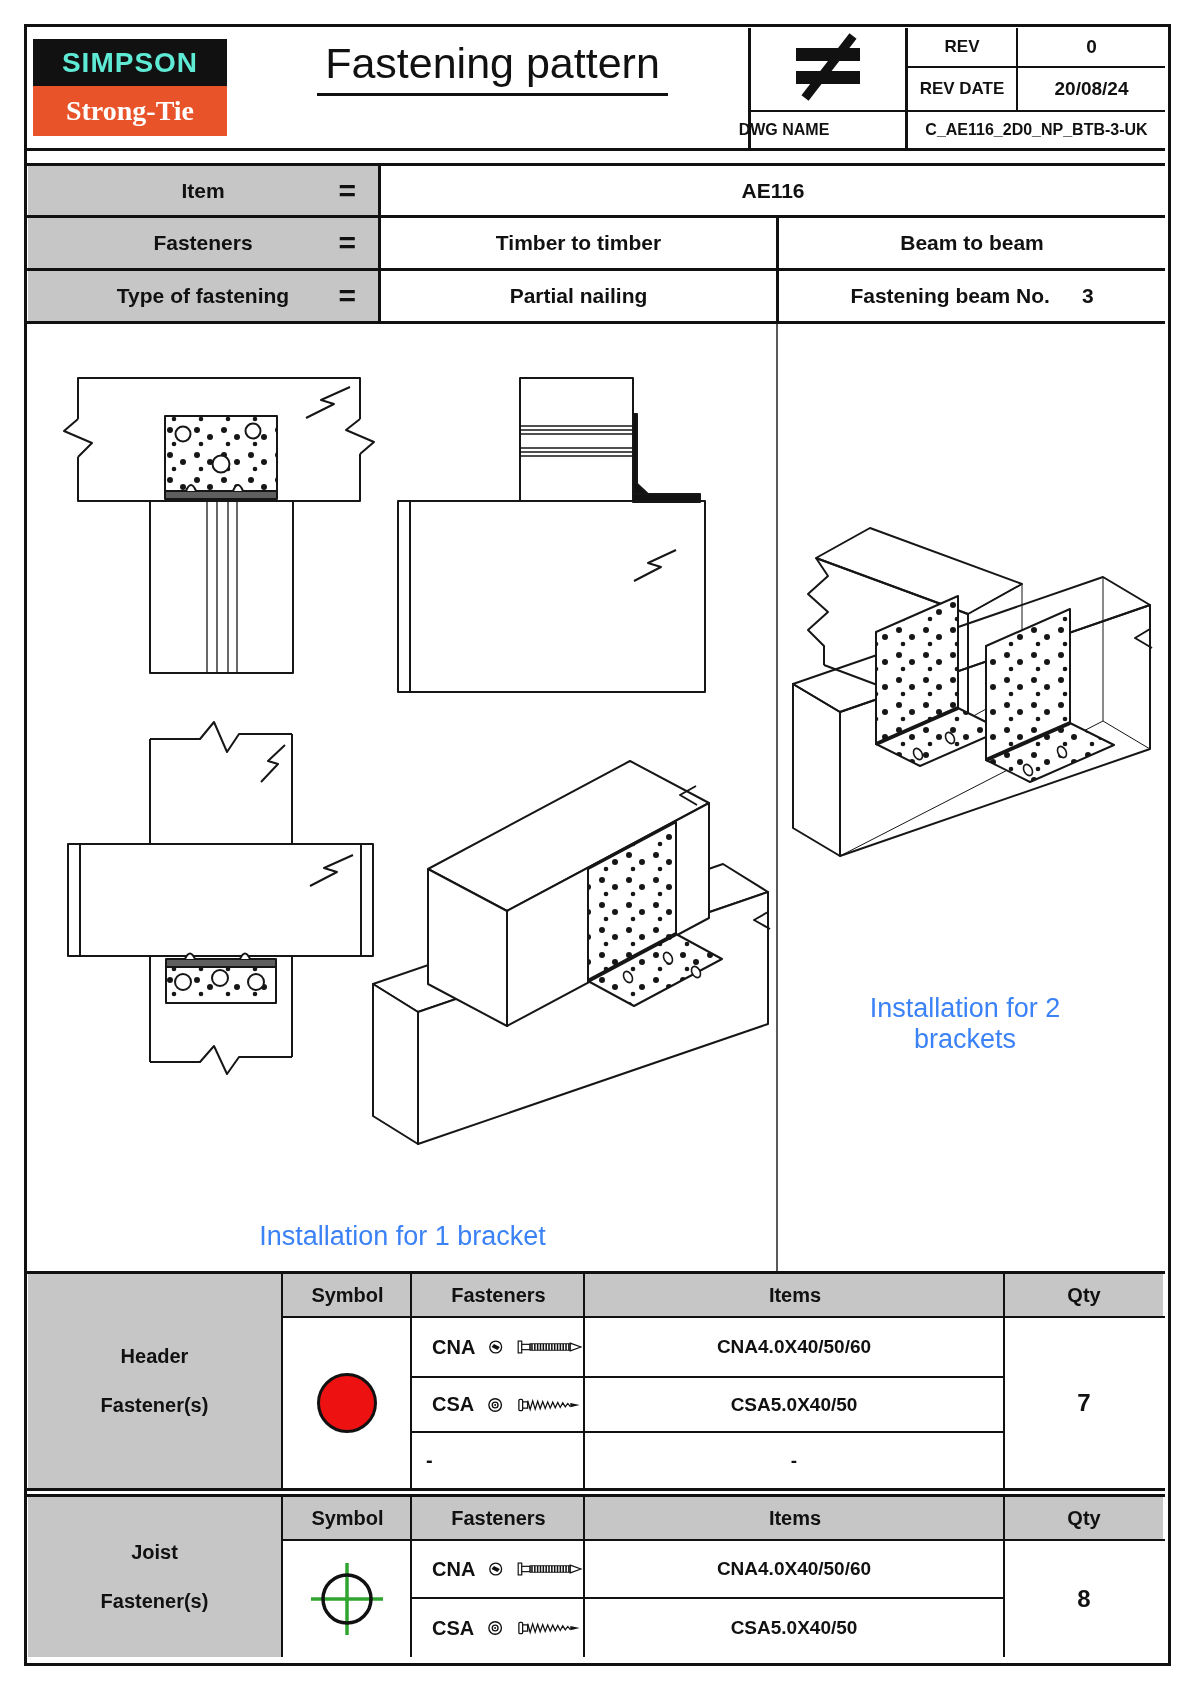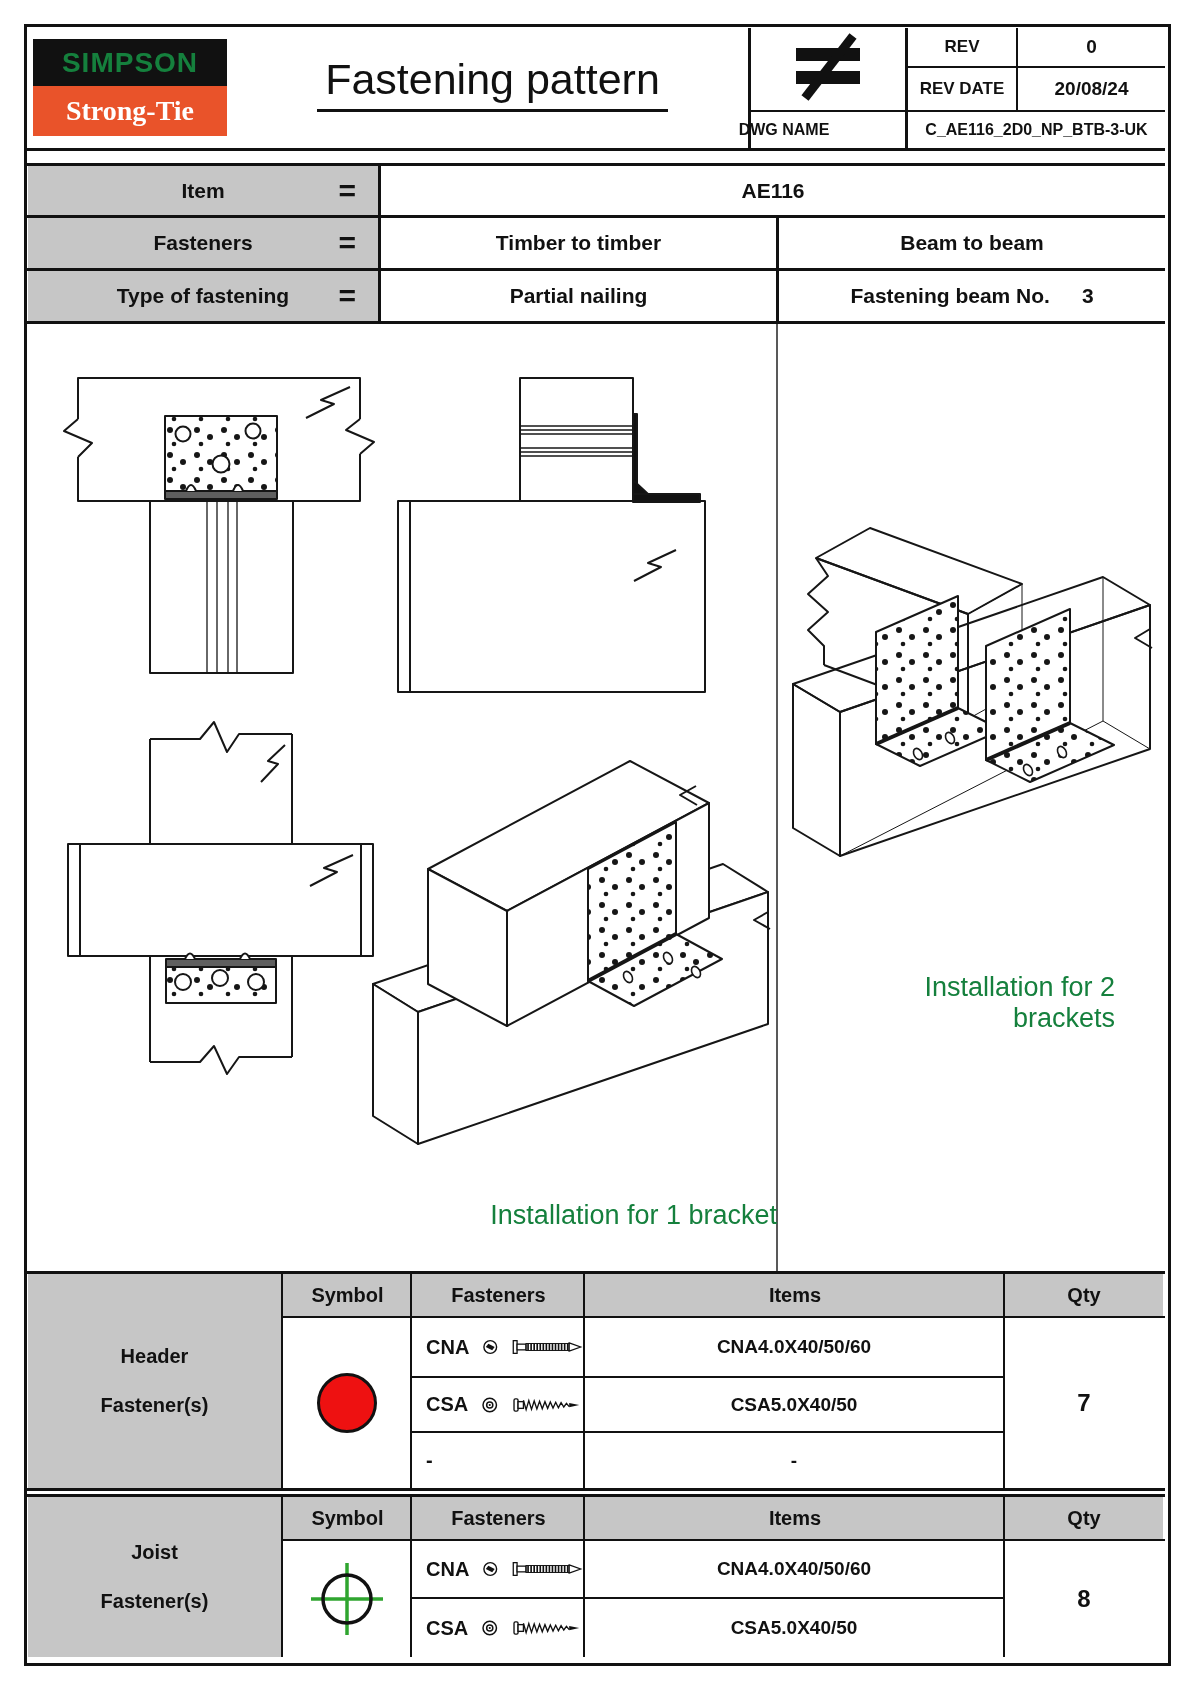--- a/index.html
+++ b/index.html
@@ -5,36 +5,36 @@
   html,body{margin:0;padding:0;background:#fff;}
   body{width:1190px;height:1682px;position:relative;font-family:"Liberation Sans",sans-serif;color:#111;}
   .abs{position:absolute;box-sizing:border-box;}
   .hline{position:absolute;background:#111;}
   .vline{position:absolute;background:#111;}
   .cell{position:absolute;box-sizing:border-box;display:flex;align-items:center;justify-content:center;}
   .gray{background:#c6c6c6;}
   .b{font-weight:bold;}
   .outer{position:absolute;left:24px;top:24px;width:1141px;height:1636px;border:3px solid #111;}
   .logo{position:absolute;left:33px;top:39px;width:194px;}
-  .logo .top{background:#111;color:#15803d;font-weight:bold;font-size:28px;letter-spacing:1px;
+  .logo .top{background:#111;color:#5eead4;font-weight:bold;font-size:28px;letter-spacing:1px;
     height:47px;display:flex;align-items:center;justify-content:center;text-align:right;}
   .logo .bot{background:#e9532a;color:#fff;font-weight:bold;font-size:28px;
     font-family:"Liberation Serif",serif;height:50px;display:flex;align-items:center;justify-content:center;}
-  .title-wrap{position:absolute;left:240px;top:48px;width:505px;height:70px;display:flex;align-items:center;justify-content:center;}
+  .title-wrap{position:absolute;left:240px;top:32px;width:505px;height:70px;display:flex;align-items:center;justify-content:center;}
   .title-wrap span{font-size:43px;border-bottom:3px solid #111;padding:0 8px 5px 8px;}
-  .caption{position:absolute;font-size:27px;text-align:right;color:#15803d;}
+  .caption{position:absolute;font-size:27px;text-align:center;color:#3b82f6;margin-top:21px;}
   .spec-label{position:relative;width:100%;height:100%;display:flex;align-items:center;justify-content:center;font-weight:bold;font-size:21px;}
   .eq{position:absolute;right:22px;top:50%;transform:translateY(-50%);font-size:30px;font-weight:900;}
   .val{font-size:21px;font-weight:600;}
   .th{font-size:20px;font-weight:bold;}
   .code{font-size:20px;font-weight:800;}
   .item{font-size:19px;font-weight:bold;}
   .qty{font-size:24px;font-weight:bold;}
   .namecell{flex-direction:column;font-size:20px;font-weight:bold;line-height:1.25;gap:24px;}
-  .frow{justify-content:flex-start;padding-left:14px;gap:13px;}
+  .frow{justify-content:flex-start;padding-left:20px;gap:13px;}
   .red-dot{width:54px;height:54px;border-radius:50%;background:#ee1111;border:3px solid #111;}
   svg{display:block;}
 </style>
 </head>
 <body>
 
 <div class="outer"></div>
 
 <div class="logo">
   <div class="top">SIMPSON</div>

